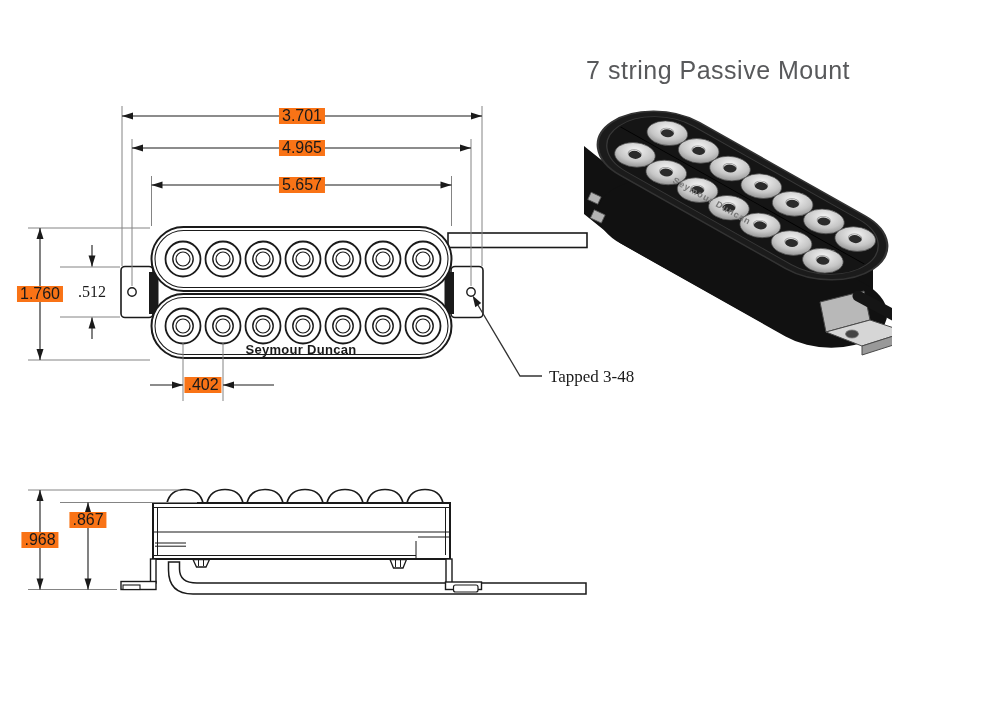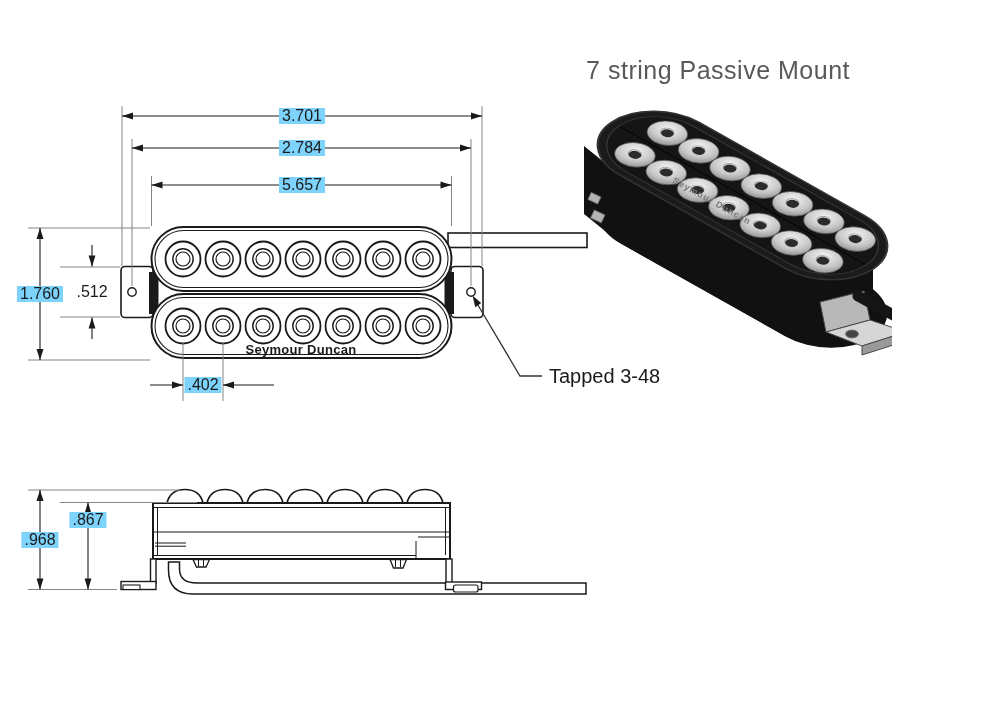--- a/index.html
+++ b/index.html
@@ -1,21 +1,21 @@
 <!DOCTYPE html>
 <html><head>
 <meta charset="utf-8">
 <style>
   html,body{margin:0;padding:0;background:#fff;}
   .stage{position:relative;width:892px;height:727px;background:#fff;overflow:hidden;
          font-family:"Liberation Sans",sans-serif;}
   svg{position:absolute;left:0;top:0;}
   .lbl{position:absolute;transform:translate(-50%,-50%);font-size:16px;line-height:1;
-       color:#1a1a1a;background:#7dd3fc;padding:0 3px;white-space:nowrap;}
-  .lbl.nobg{background:transparent;}
+       color:#1a1a1a;background:#f97316;padding:0 3px;white-space:nowrap;}
+  .lbl.nobg{background:transparent;font-family:Liberation Serif, serif;}
   .lbl.left{transform:translate(0,-50%);}
   .brand{position:absolute;transform:translate(-50%,-50%);font-size:13px;font-weight:700;
          color:#1a1a1a;letter-spacing:.3px;white-space:nowrap;background:transparent;}
   .title{position:absolute;right:42px;top:55px;text-align:right;font-size:25px;
          line-height:31px;letter-spacing:.5px;color:#58595b;white-space:nowrap;}
   .brand3d{position:absolute;left:668px;top:196px;transform:rotate(29deg);
            font-size:9px;font-weight:700;letter-spacing:1px;color:#787878;white-space:nowrap;}
 </style>
 </head>
 <body>
@@ -250,24 +250,24 @@
       <rect x="592" y="212" width="12" height="9" transform="rotate(25 598 216)"></rect>
     </g>
   </g>
 </svg>
 
 <div class="title">
   <div>7 string Passive Mount</div>
 </div>
 
 <div class="lbl" style="left:302px;top:116px">3.701</div>
-<div class="lbl" style="left:302px;top:148px">2.784</div>
+<div class="lbl" style="left:302px;top:148px">4.965</div>
 <div class="lbl" style="left:302px;top:185px">5.657</div>
 <div class="lbl" style="left:40px;top:294px">1.760</div>
 <div class="lbl nobg" style="left:92px;top:292px">.512</div>
 <div class="lbl" style="left:203px;top:385px">.402</div>
-<div class="lbl nobg left" style="left:546px;top:376px;font-size:20px">Tapped 3-48</div>
+<div class="lbl nobg left" style="left:546px;top:376px;font-size:17px">Tapped 3-48</div>
 <div class="brand" style="left:301px;top:349px">Seymour Duncan</div>
 <div class="lbl" style="left:40px;top:540px">.968</div>
 <div class="lbl" style="left:88px;top:520px">.867</div>
 <div class="brand3d">Seymour Duncan</div>
 
 </div>
 
 </body></html>

